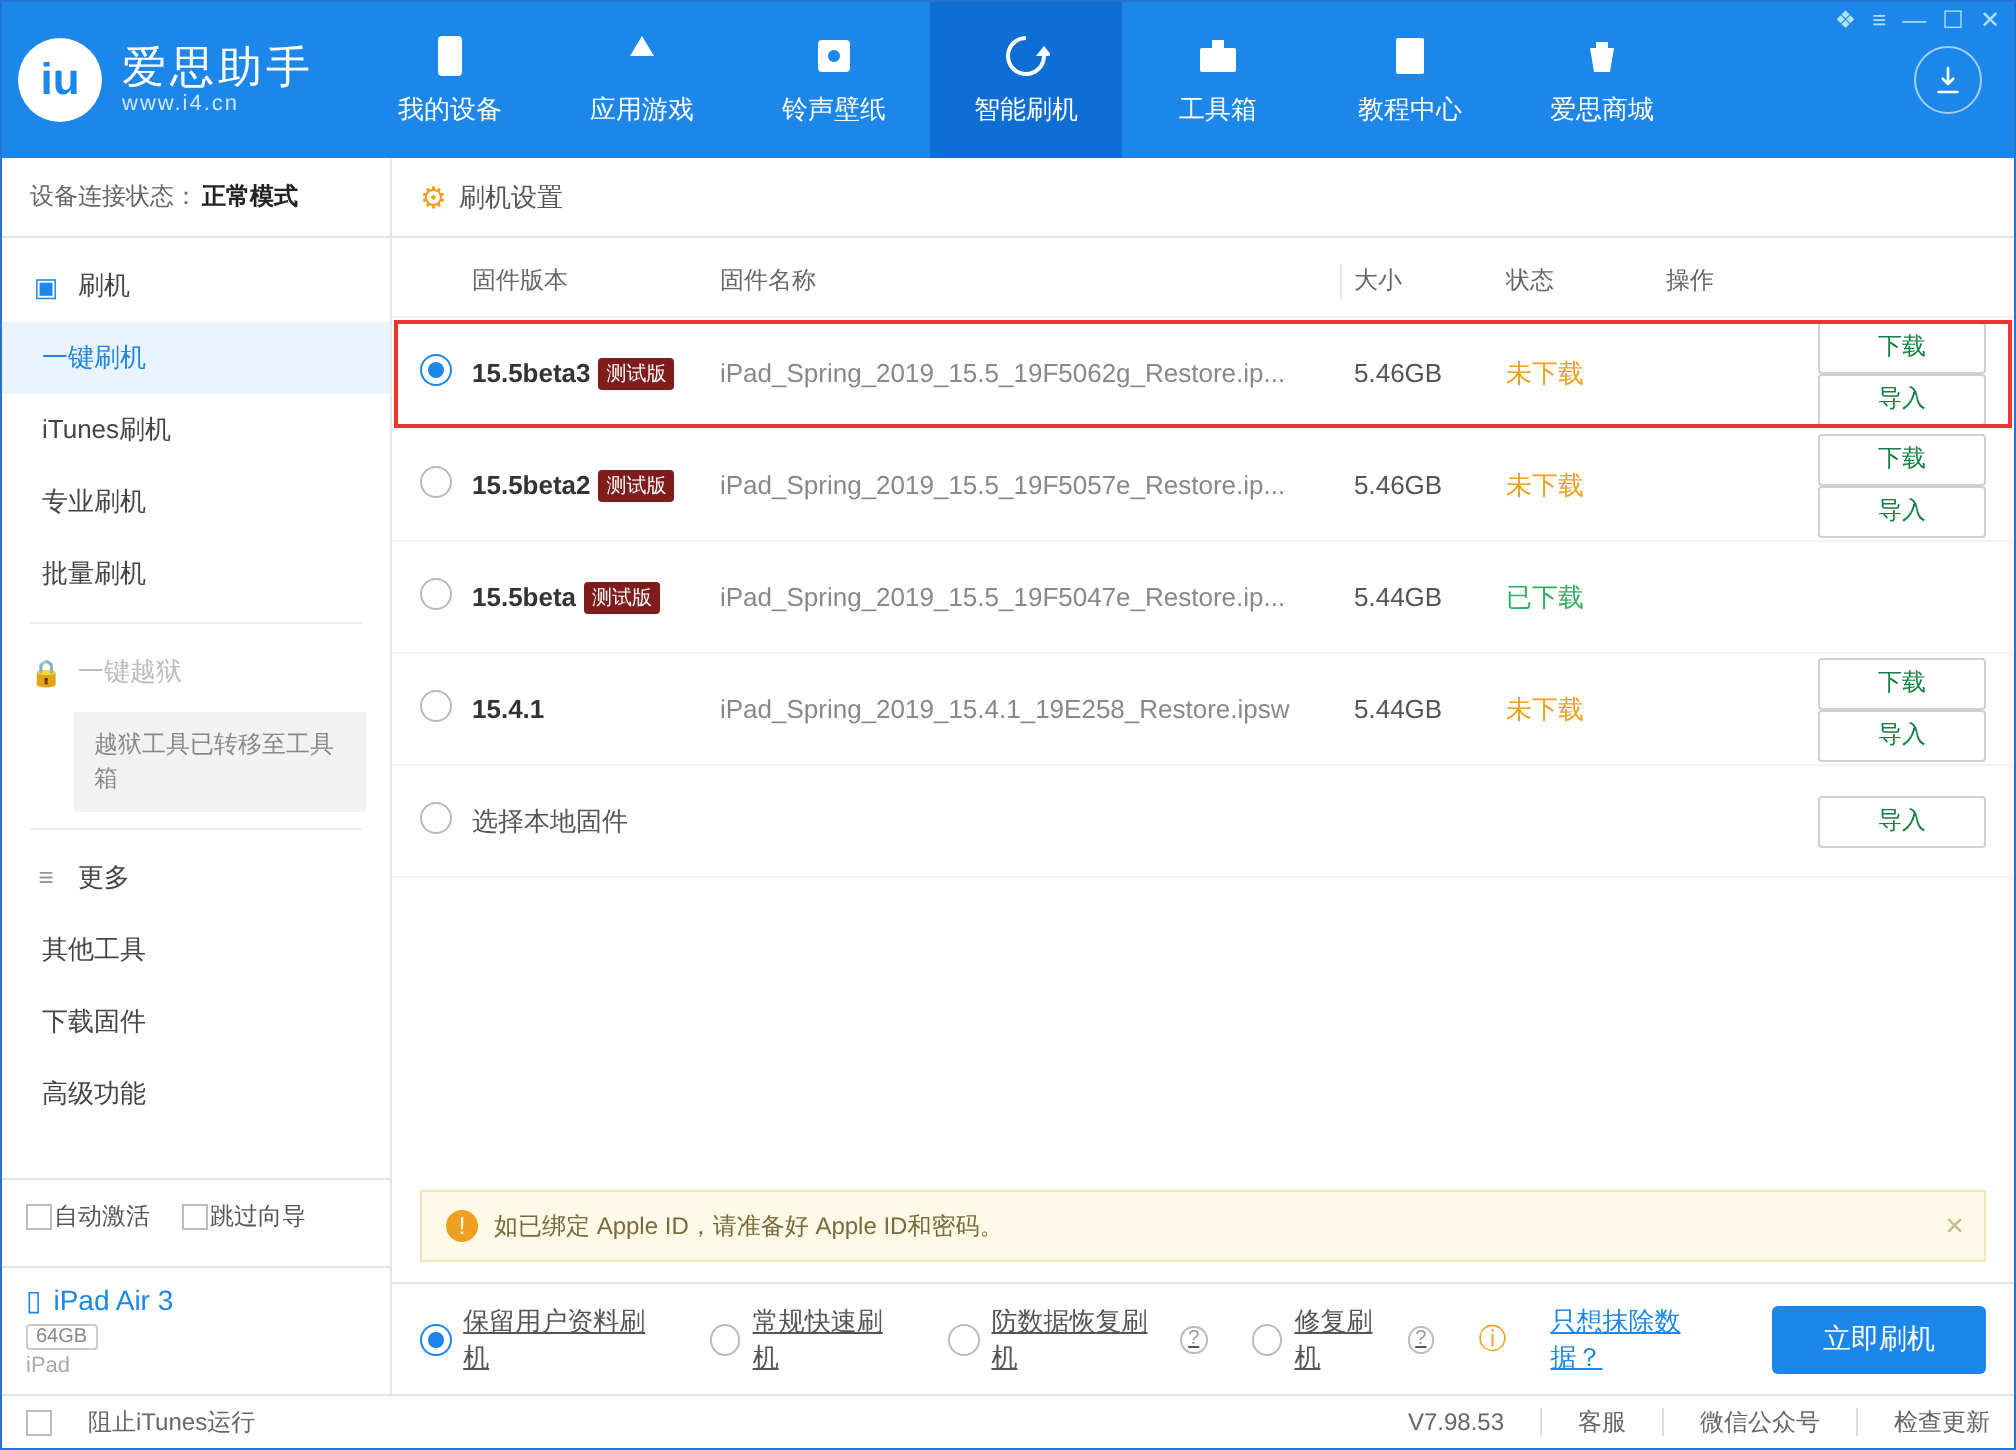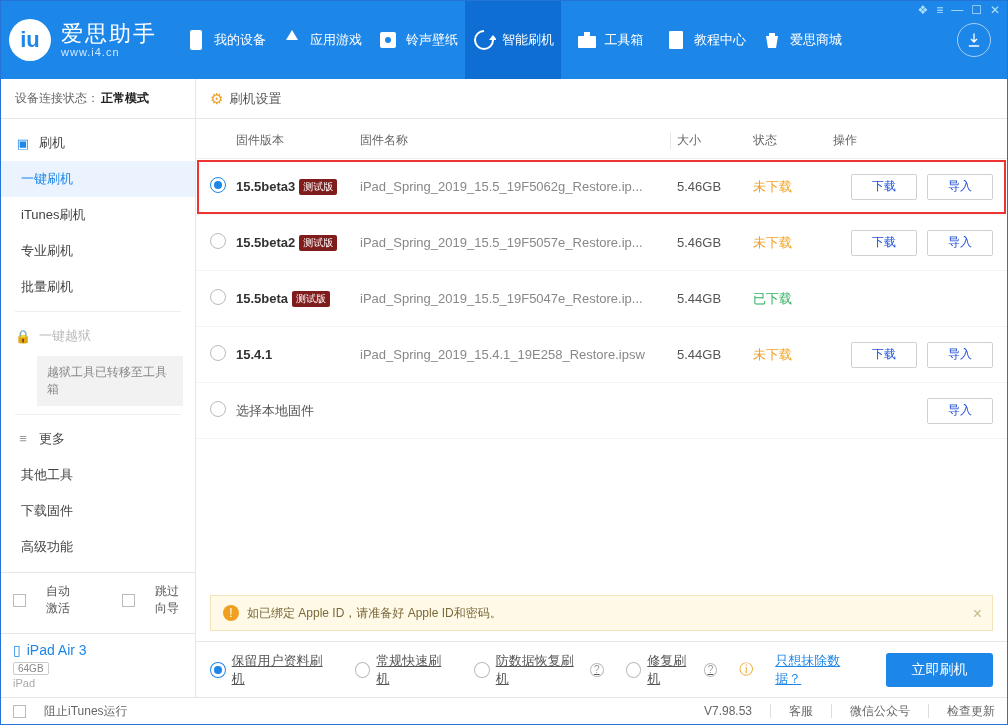--- a/index.html
+++ b/index.html
@@ -6,21 +6,21 @@
 body{width:1008px;height:725px;background:#fff;overflow:hidden;border:1px solid #2673d8;}
 .titlebar-icons{position:absolute;top:3px;right:8px;display:flex;gap:8px;z-index:10;}
 .titlebar-icons span{color:#aee0ff;font-size:12px;cursor:pointer;}
 .header{height:78px;background:linear-gradient(#1d86e9,#1d86e9);display:flex;align-items:center;color:#fff;position:relative;}
 .logo-block{display:flex;align-items:center;padding:0 20px 0 8px;gap:10px;}
 .logo-circle{width:42px;height:42px;border-radius:50%;background:#fff;display:flex;align-items:center;justify-content:center;color:#1d86e9;font-weight:bold;font-size:22px;font-family:Arial;}
 .logo-text{display:flex;flex-direction:column;line-height:1.1;}
 .logo-text .big{font-size:22px;letter-spacing:2px;}
 .logo-text .small{font-size:11px;letter-spacing:1px;color:#cfe8ff;}
 .nav{display:flex;flex:1;height:100%;}
-.nav-item{width:96px;display:flex;flex-direction:row;align-items:center;justify-content:center;gap:6px;font-size:13px;color:#fff;}
+.nav-item{width:96px;display:flex;flex-direction:column;align-items:center;justify-content:center;gap:6px;font-size:13px;color:#fff;}
 .nav-item svg{width:24px;height:24px;fill:#fff;}
 .nav-item.active{background:#0f6ed4;}
 .dl-circle{width:34px;height:34px;border:1.5px solid rgba(255,255,255,.6);border-radius:50%;display:flex;align-items:center;justify-content:center;margin-right:16px;}
 .dl-circle svg{width:16px;height:16px;fill:#fff;}
 .toolbar{height:40px;border-bottom:1px solid #e6e6e6;display:flex;align-items:center;padding:0 14px;justify-content:space-between;font-size:13px;}
 .toolbar-left{display:flex;align-items:center;gap:18px;}
 .toolbar-left .tb{display:flex;align-items:center;gap:6px;color:#555;}
 .toolbar-left .tb.disabled{color:#c8c8c8;}
 .folder-ic{width:16px;height:14px;background:#ffb52e;border-radius:1px;position:relative;}
 .folder-ic::before{content:"";position:absolute;top:-3px;left:0;width:7px;height:3px;background:#ffb52e;border-radius:1px 1px 0 0;}
@@ -38,21 +38,21 @@
 .side-list{flex:1;overflow:auto;padding-top:6px;}
 .side-item{height:36px;display:flex;align-items:center;padding-left:20px;font-size:13px;color:#444;position:relative;}
 .side-item.active{background:#eaf3fe;color:#1d86e9;}
 .side-group{height:36px;display:flex;align-items:center;padding-left:14px;font-size:13px;color:#444;gap:8px;}
 .side-group .ic{width:16px;text-align:center;color:#1d86e9;}
 .side-group.disabled .ic{color:#c8c8c8;}
 .side-group.disabled{color:#bbb;}
 .side-note{margin:2px 12px 8px 36px;background:#f2f2f2;font-size:12px;color:#888;padding:8px 10px;line-height:1.4;}
 .side-sep{height:1px;background:#eee;margin:6px 14px;}
 .sb-bottom{border-top:1px solid #e6e6e6;padding:10px 12px;font-size:12px;color:#555;}
-.sb-row{display:flex;align-items:center;gap:20px;margin-bottom:6px;}
+.sb-row{display:flex;align-items:center;gap:1px;margin-bottom:6px;}
 .chk{width:13px;height:13px;border:1px solid #bbb;display:inline-block;flex-shrink:0;}
 .dev{border-top:1px solid #e6e6e6;padding:8px 12px;}
 .dev .name{color:#1d86e9;font-size:14px;display:flex;align-items:center;gap:6px;}
 .dev .badge{border:1px solid #ccc;color:#888;font-size:10px;padding:0 4px;border-radius:2px;}
 .dev .sub{font-size:11px;color:#aaa;margin-top:2px;}
 .main{flex:1;display:flex;flex-direction:column;}
 .thead{height:36px;display:flex;align-items:center;padding:0 14px;font-size:12px;color:#666;border-bottom:1px solid #f0f0f0;margin-top:4px;}
 .col-sel{width:26px;}
 .col-ver{width:124px;}
 .col-name{flex:1;}
@@ -62,21 +62,21 @@
 .rows{flex:1;}
 .row{height:56px;display:flex;align-items:center;padding:0 14px;border-bottom:1px solid #f3f3f3;font-size:13px;color:#555;position:relative;}
 .row.highlight{outline:2px solid #e33;outline-offset:-3px;}
 .radio{width:16px;height:16px;border:1.5px solid #bbb;border-radius:50%;display:inline-block;position:relative;}
 .radio.on{border-color:#1d86e9;}
 .radio.on::after{content:"";position:absolute;inset:3px;background:#1d86e9;border-radius:50%;}
 .ver-b{font-weight:bold;color:#333;}
 .tag{display:inline-block;font-size:10px;color:#fff;background:#7f1d1d;padding:1px 4px;border-radius:2px;margin-left:4px;vertical-align:1px;}
 .status-no{color:#f0a020;}
 .status-ok{color:#2fb160;}
-.btn{width:66px;height:26px;border:1px solid #d0d0d0;background:#fff;font-size:12px;color:#1d4ed8;border-radius:2px;cursor:pointer;}
+.btn{width:84px;height:26px;border:1px solid #d0d0d0;background:#fff;font-size:12px;color:#15803d;border-radius:2px;cursor:pointer;}
 .btn + .btn{margin-left:10px;}
 .notice{margin:0 14px 10px;background:#fff9e8;border:1px solid #f2e4b8;height:36px;display:flex;align-items:center;padding:0 12px;font-size:12px;color:#7a6a3a;position:relative;}
 .notice .warn-ic{width:16px;height:16px;border-radius:50%;background:#f0a020;color:#fff;display:flex;align-items:center;justify-content:center;font-size:12px;margin-right:8px;}
 .notice .close{position:absolute;right:10px;top:9px;color:#c8b88a;font-size:16px;cursor:pointer;}
 .options-bar{height:56px;border-top:1px solid #e6e6e6;display:flex;align-items:center;padding:0 14px;font-size:13px;color:#555;gap:22px;}
 .opt{display:flex;align-items:center;gap:6px;text-decoration:underline;}
 .help-ic{width:14px;height:14px;border:1px solid #bbb;border-radius:50%;display:inline-flex;align-items:center;justify-content:center;font-size:10px;color:#999;}
 .link{color:#1d86e9;text-decoration:underline;}
 .big-btn{margin-left:auto;width:110px;height:34px;background:#1d86e9;color:#fff;border:none;border-radius:3px;font-size:14px;cursor:pointer;}
 .statusbar{height:27px;border-top:1px solid #e6e6e6;display:flex;align-items:center;padding:0 12px;font-size:12px;color:#666;gap:18px;}

